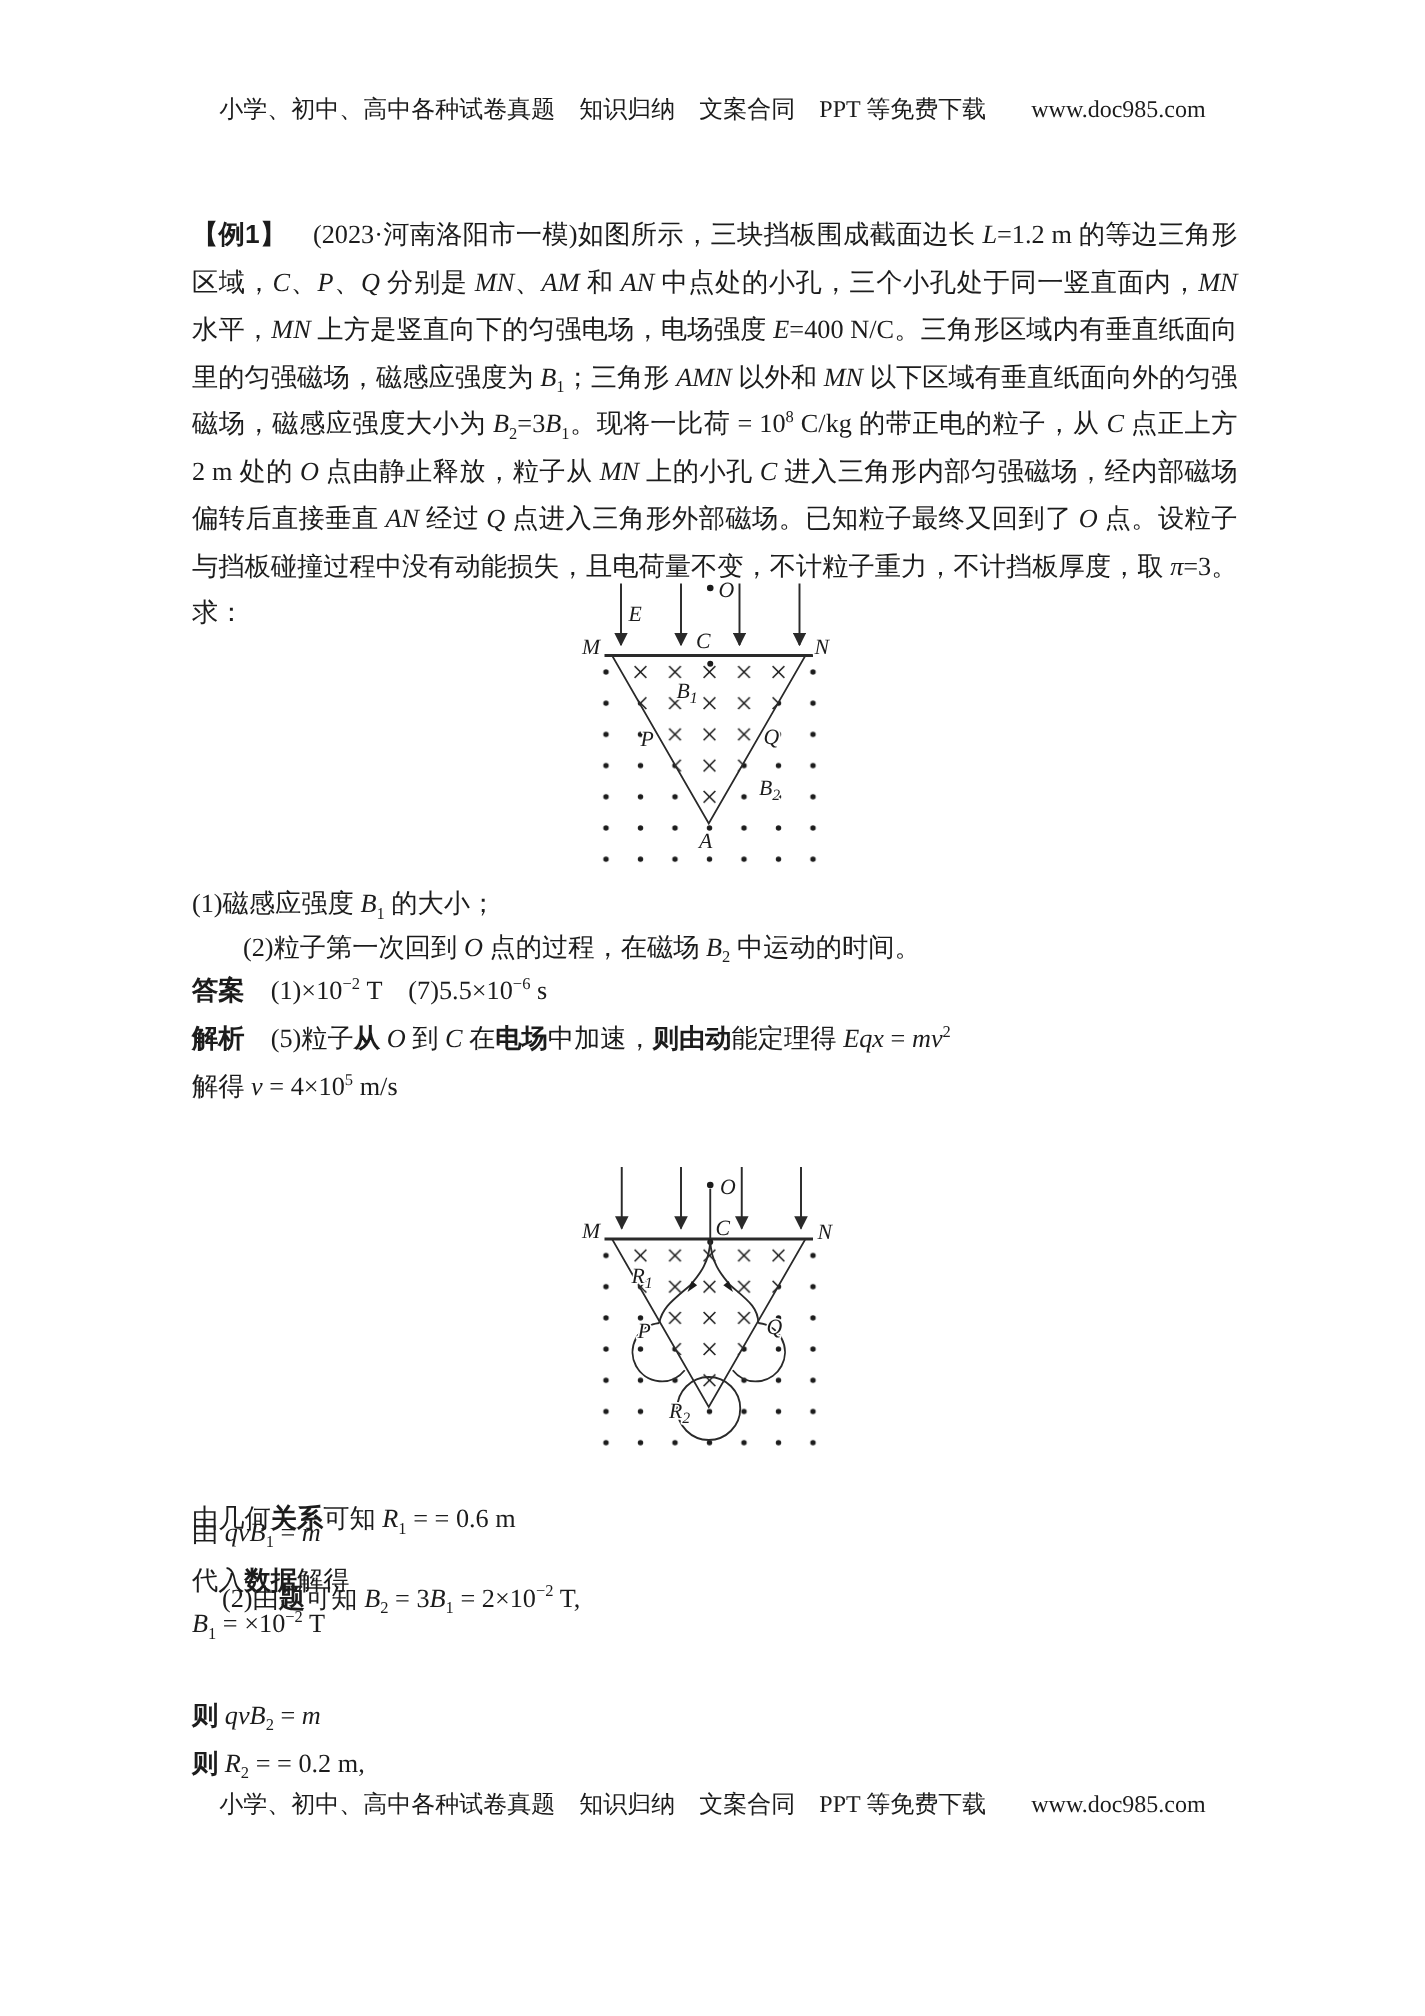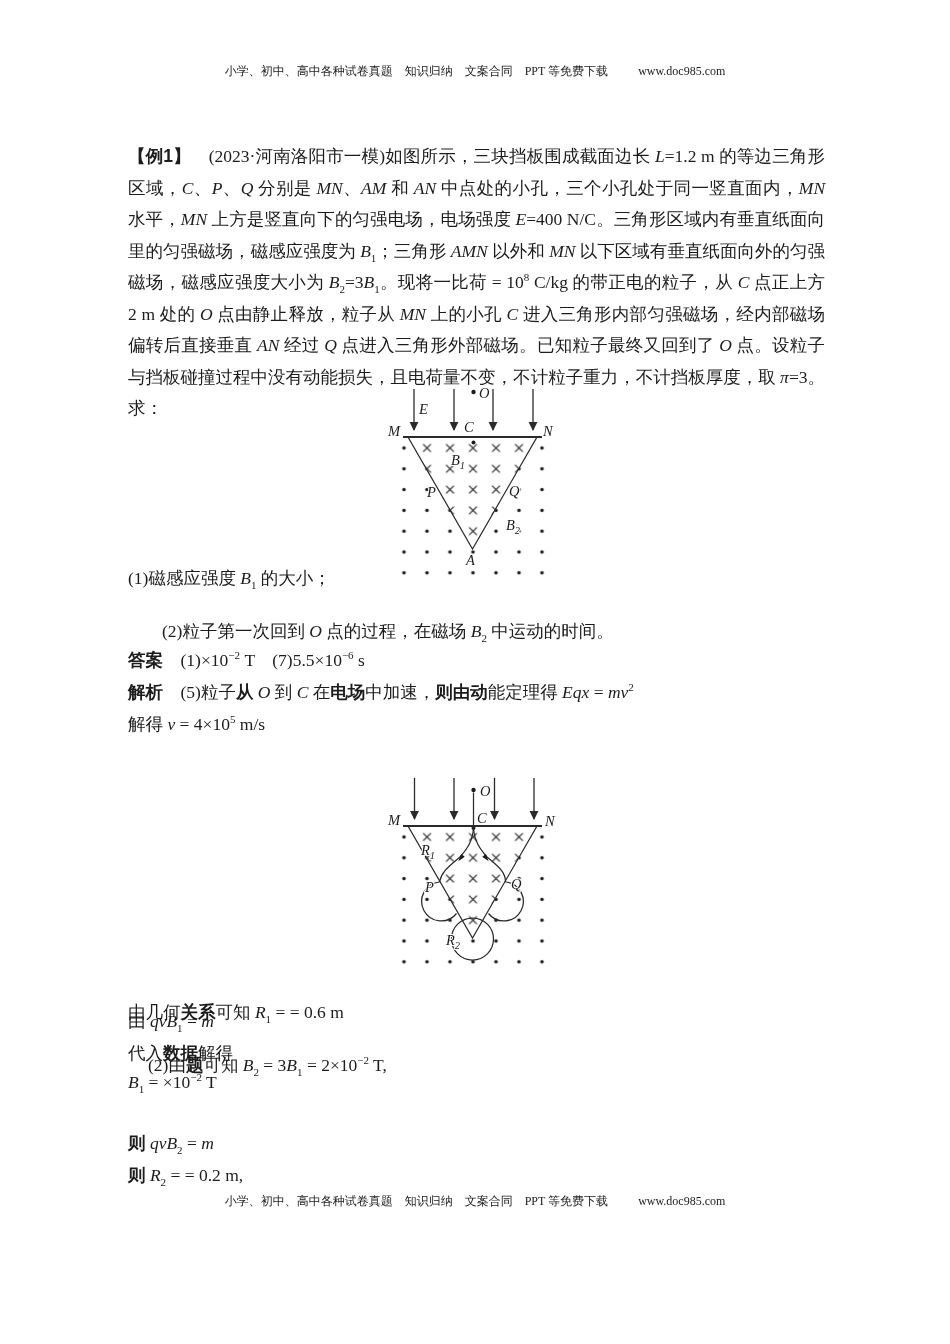--- a/index.html
+++ b/index.html
@@ -1,20 +1,20 @@
 <!DOCTYPE html>
 <html><head>
 <meta charset="utf-8">
 <style>
   html,body{margin:0;padding:0;background:#e8e8e8;}
   .page{
     position:relative;width:950px;height:1344px;margin:0 auto;background:#ffffff;
     font-family:"Liberation Serif",serif;color:#1c1c1c;overflow:hidden;
   }
-  .centerline{position:absolute;width:100%;text-align:center;font-size:12px;white-space:nowrap;}
+  .centerline{position:absolute;width:100%;text-align:center;font-size:16px;white-space:nowrap;}
   .gap{display:inline-block;width:30px;}
   .para{
     position:absolute;left:128px;top:141px;width:697px;
     font-size:17.5px;line-height:31.5px;text-align:justify;
   }
   .tline{position:absolute;left:128px;font-size:17.5px;line-height:1.25;white-space:nowrap;}
   .b{font-weight:700;font-family:Liberation Sans, sans-serif;}
   .i{font-style:italic;}
   .sub{vertical-align:sub;font-size:11px;line-height:0;}
   .sup{vertical-align:super;font-size:11px;line-height:0;}
@@ -63,21 +63,21 @@
     <text class="lbl" x="388" y="436">M</text>
     <text class="lbl" x="543" y="436">N</text>
     <text class="lbl" x="464" y="432">C</text>
     <text class="lbl" x="451" y="465"><tspan>B</tspan><tspan class="s" dy="3.5">1</tspan></text>
     <text class="lbl" x="427" y="497">P</text>
     <text class="lbl" x="509" y="496">Q</text>
     <text class="lbl" x="506" y="530"><tspan>B</tspan><tspan class="s" dy="3.5">2</tspan></text>
     <text class="lbl" x="466" y="565">A</text>
   </svg>
 
-  <div class="tline" style="top:568px;text-align:center;"><span>(1)磁感应强度 </span><span class="i">B</span><span class="sub">1</span><span> 的大小；</span></div>
+  <div class="tline" style="top:592px;text-align:center;"><span>(1)磁感应强度 </span><span class="i">B</span><span class="sub">1</span><span> 的大小；</span></div>
   <div class="tline" style="top:621px;margin-left:34px;"><span>(2)粒子第一次回到 </span><span class="i">O</span><span> 点的过程，在磁场 </span><span class="i">B</span><span class="sub">2</span><span> 中运动的时间。</span></div>
   <div class="tline" style="top:650px;"><span class="b">答案</span><span>　(1)×10</span><span class="sup">−2</span><span> T　(7)5.5×10</span><span class="sup">−6</span><span> s</span></div>
   <div class="tline" style="top:682px;"><span class="b">解析</span><span>　(5)粒子</span><span class="b">从</span><span> </span><span class="i">O</span><span> 到 </span><span class="i">C</span><span> 在</span><span class="b">电场</span><span>中加速，</span><span class="b">则由动</span><span>能定理得 </span><span class="i">Eqx</span><span> = </span><span class="i">mv</span><span class="sup">2</span></div>
   <div class="tline" style="top:714px;"><span>解得 </span><span class="i">v</span><span> = 4×10</span><span class="sup">5</span><span> m/s</span></div>
 
   <svg class="fig" style="left:385px;top:775px;" width="225" height="205" viewBox="385 775 225 205">
     <defs>
       <marker id="ah2" viewBox="0 0 10 10" refX="9" refY="5" markerWidth="7" markerHeight="7" orient="auto">
         <path d="M0,0 L10,5 L0,10 z" fill="#2a2a2a"></path>
       </marker>

